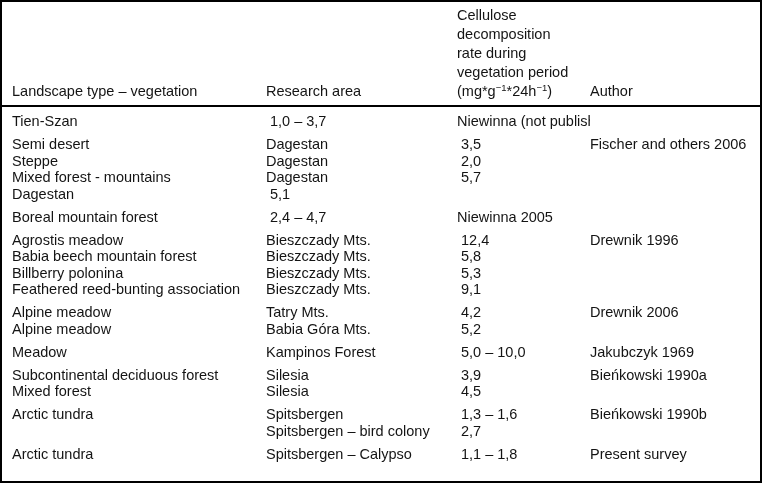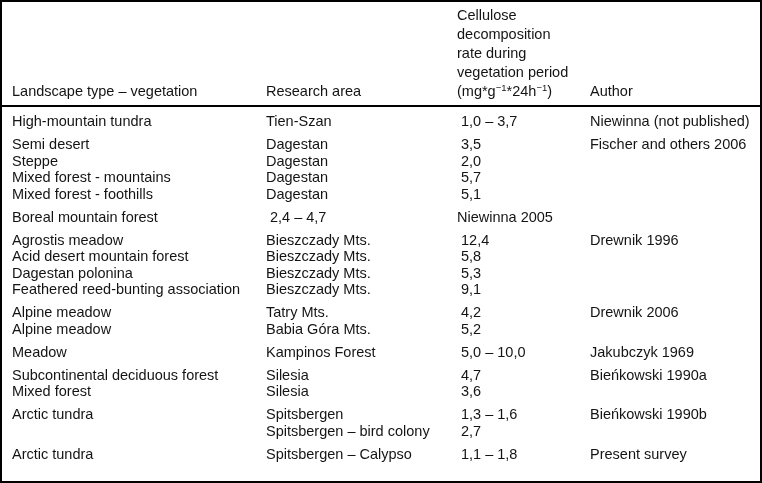--- a/index.html
+++ b/index.html
@@ -63,21 +63,20 @@
       <span class="hdr-line">rate during</span>
       <span class="hdr-line">vegetation period</span>
       <span class="hdr-line unit"><span>(mg*g</span><sup>−1</sup><span>*24h</span><sup>−1</sup><span>)</span></span>
     </div>
     <div class="hdr-cell">Author</div>
   </div>
 
   <div class="tbody">
 
     <div class="row grid-cols">
-      <div class="cell">High-mountain tundra</div>
       <div class="cell">Tien-Szan</div>
       <div class="cell rate">1,0 – 3,7</div>
       <div class="cell">Niewinna (not published)</div>
     </div>
 
     <div class="row grid-cols gap">
       <div class="cell">Semi desert</div>
       <div class="cell">Dagestan</div>
       <div class="cell rate">3,5</div>
       <div class="cell">Fischer and others 2006</div>
@@ -88,46 +87,45 @@
       <div class="cell rate">2,0</div>
       <div class="cell"></div>
     </div>
     <div class="row grid-cols">
       <div class="cell">Mixed forest - mountains</div>
       <div class="cell">Dagestan</div>
       <div class="cell rate">5,7</div>
       <div class="cell"></div>
     </div>
     <div class="row grid-cols">
-      <div class="cell">Mixed forest - foothills</div>
       <div class="cell">Dagestan</div>
       <div class="cell rate">5,1</div>
       <div class="cell"></div>
     </div>
 
     <div class="row grid-cols gap">
       <div class="cell">Boreal mountain forest</div>
       <div class="cell rate">2,4 – 4,7</div>
       <div class="cell">Niewinna 2005</div>
     </div>
 
     <div class="row grid-cols gap">
       <div class="cell">Agrostis meadow</div>
       <div class="cell">Bieszczady Mts.</div>
       <div class="cell rate">12,4</div>
       <div class="cell">Drewnik 1996</div>
     </div>
     <div class="row grid-cols">
-      <div class="cell">Acid desert mountain forest</div>
+      <div class="cell">Babia beech mountain forest</div>
       <div class="cell">Bieszczady Mts.</div>
       <div class="cell rate">5,8</div>
       <div class="cell"></div>
     </div>
     <div class="row grid-cols">
-      <div class="cell">Dagestan polonina</div>
+      <div class="cell">Billberry polonina</div>
       <div class="cell">Bieszczady Mts.</div>
       <div class="cell rate">5,3</div>
       <div class="cell"></div>
     </div>
     <div class="row grid-cols">
       <div class="cell">Feathered reed-bunting association</div>
       <div class="cell">Bieszczady Mts.</div>
       <div class="cell rate">9,1</div>
       <div class="cell"></div>
     </div>
@@ -148,27 +146,27 @@
     <div class="row grid-cols gap">
       <div class="cell">Meadow</div>
       <div class="cell">Kampinos Forest</div>
       <div class="cell rate">5,0 – 10,0</div>
       <div class="cell">Jakubczyk 1969</div>
     </div>
 
     <div class="row grid-cols gap">
       <div class="cell">Subcontinental deciduous forest</div>
       <div class="cell">Silesia</div>
-      <div class="cell rate">4,7</div>
+      <div class="cell rate">3,9</div>
       <div class="cell">Bieńkowski 1990a</div>
     </div>
     <div class="row grid-cols">
       <div class="cell">Mixed forest</div>
       <div class="cell">Silesia</div>
-      <div class="cell rate">3,6</div>
+      <div class="cell rate">4,5</div>
       <div class="cell"></div>
     </div>
 
     <div class="row grid-cols gap">
       <div class="cell">Arctic tundra</div>
       <div class="cell">Spitsbergen</div>
       <div class="cell rate">1,3 – 1,6</div>
       <div class="cell">Bieńkowski 1990b</div>
     </div>
     <div class="row grid-cols">

